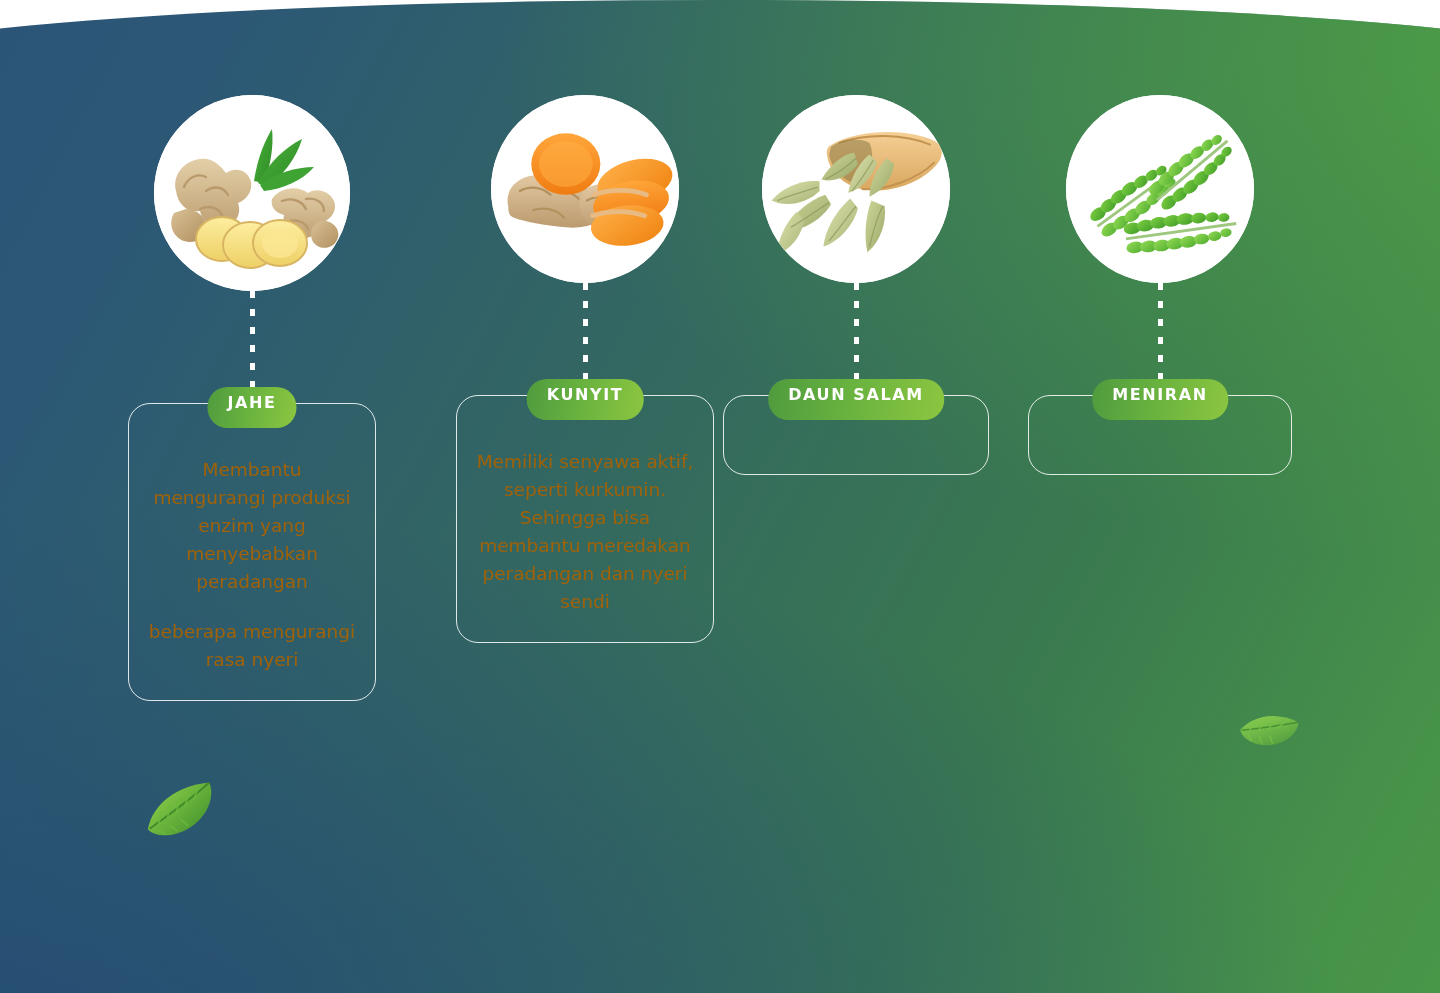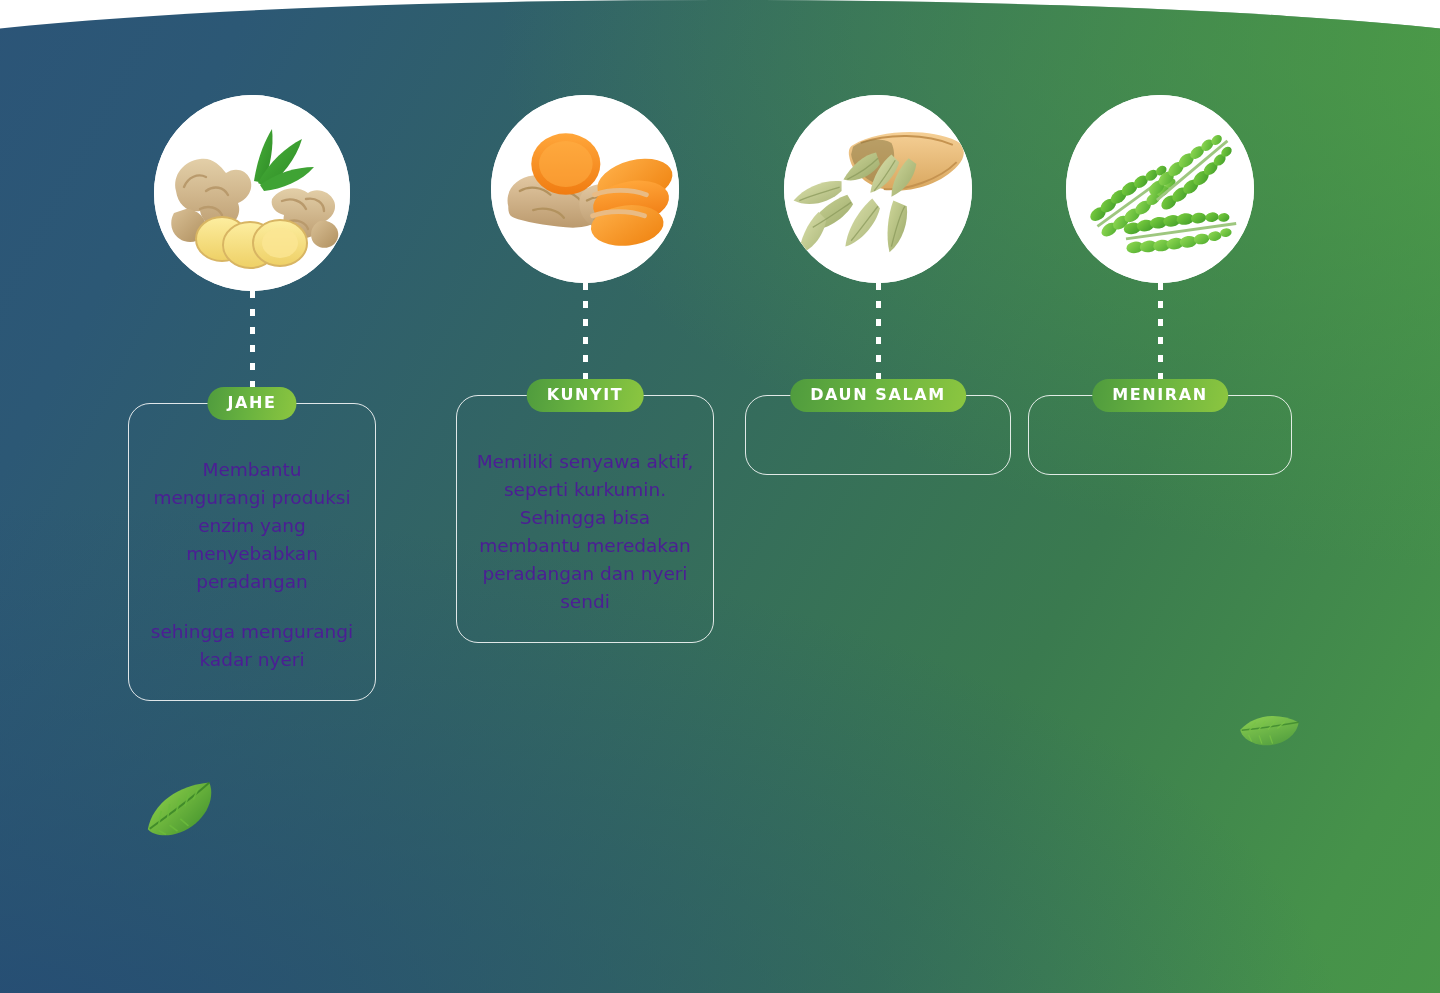--- a/index.html
+++ b/index.html
@@ -87,32 +87,32 @@
     border:1px solid rgba(255,255,255,.85);
     border-radius:22px;
     padding:52px 18px 26px;
     text-align:center;
   }
   .badge {
     position:absolute;
     top:-17px;
     left:50%;
     transform:translateX(-50%);
-    padding:8px 20px 9px;
+    padding:8px 20px 17px;
     border-radius:20px;
     background:linear-gradient(100deg,#4f9b3e 0%, #68b23f 45%, #8cc640 100%);
     color:#ffffff;
     font-size:16px;
     font-weight:bold;
     letter-spacing:1.6px;
     line-height:1;
     white-space:nowrap;
   }
   .card p {
-    color:#4c1d95;
+    color:#a16207;
     font-size:18.5px;
     line-height:28px;
     font-weight:400;
   }
   .card p + p { margin-top:22px; }
 
   
   .leaf { position:absolute; }
   .leaf svg { display:block; }
 </style>
@@ -172,21 +172,21 @@
           <ellipse cx="126" cy="148" rx="27" ry="23" fill="url(#g-sl)" stroke="#d8b563" stroke-width="2"></ellipse>
           <ellipse cx="126" cy="148" rx="18" ry="15" fill="#fbe693" opacity=".8"></ellipse>
         </svg>
       </div>
 
       <div class="connector"></div>
 
       <div class="card">
         <div class="badge">JAHE</div>
         <p>Membantu mengurangi produksi enzim yang menyebabkan peradangan</p>
-        <p>sehingga mengurangi kadar nyeri</p>
+        <p>beberapa mengurangi rasa nyeri</p>
       </div>
     </div>
 
     <div class="col" style="left:456px; width:258px;">
 
       <div class="bubble" style="width:188px;height:188px;">
         <svg viewBox="0 0 196 196" style="width:188px;height:188px;" xmlns="http://www.w3.org/2000/svg">
           <defs>
             <linearGradient id="t-rz" x1="0" y1="0" x2="0" y2="1">
               <stop offset="0" stop-color="#e2c8a2"></stop>
@@ -225,21 +225,21 @@
       </div>
 
       <div class="connector"></div>
 
       <div class="card">
         <div class="badge">KUNYIT</div>
         <p>Memiliki senyawa aktif, seperti kurkumin. Sehingga bisa membantu meredakan peradangan dan nyeri sendi</p>
       </div>
     </div>
 
-    <div class="col" style="left:745px; width:266px;">
+    <div class="col" style="left:723px; width:266px;">
 
       <div class="bubble" style="width:188px;height:188px;">
         <svg viewBox="0 0 196 196" style="width:188px;height:188px;" xmlns="http://www.w3.org/2000/svg">
           <defs>
             <linearGradient id="b-pap" x1="0" y1="0" x2="0" y2="1">
               <stop offset="0" stop-color="#f5cf95"></stop>
                 <stop offset="1" stop-color="#d9a75f"></stop>
             </linearGradient>
             <linearGradient id="b-lf" x1="0" y1="0" x2="1" y2="1">
               <stop offset="0" stop-color="#cfd79a"></stop>

